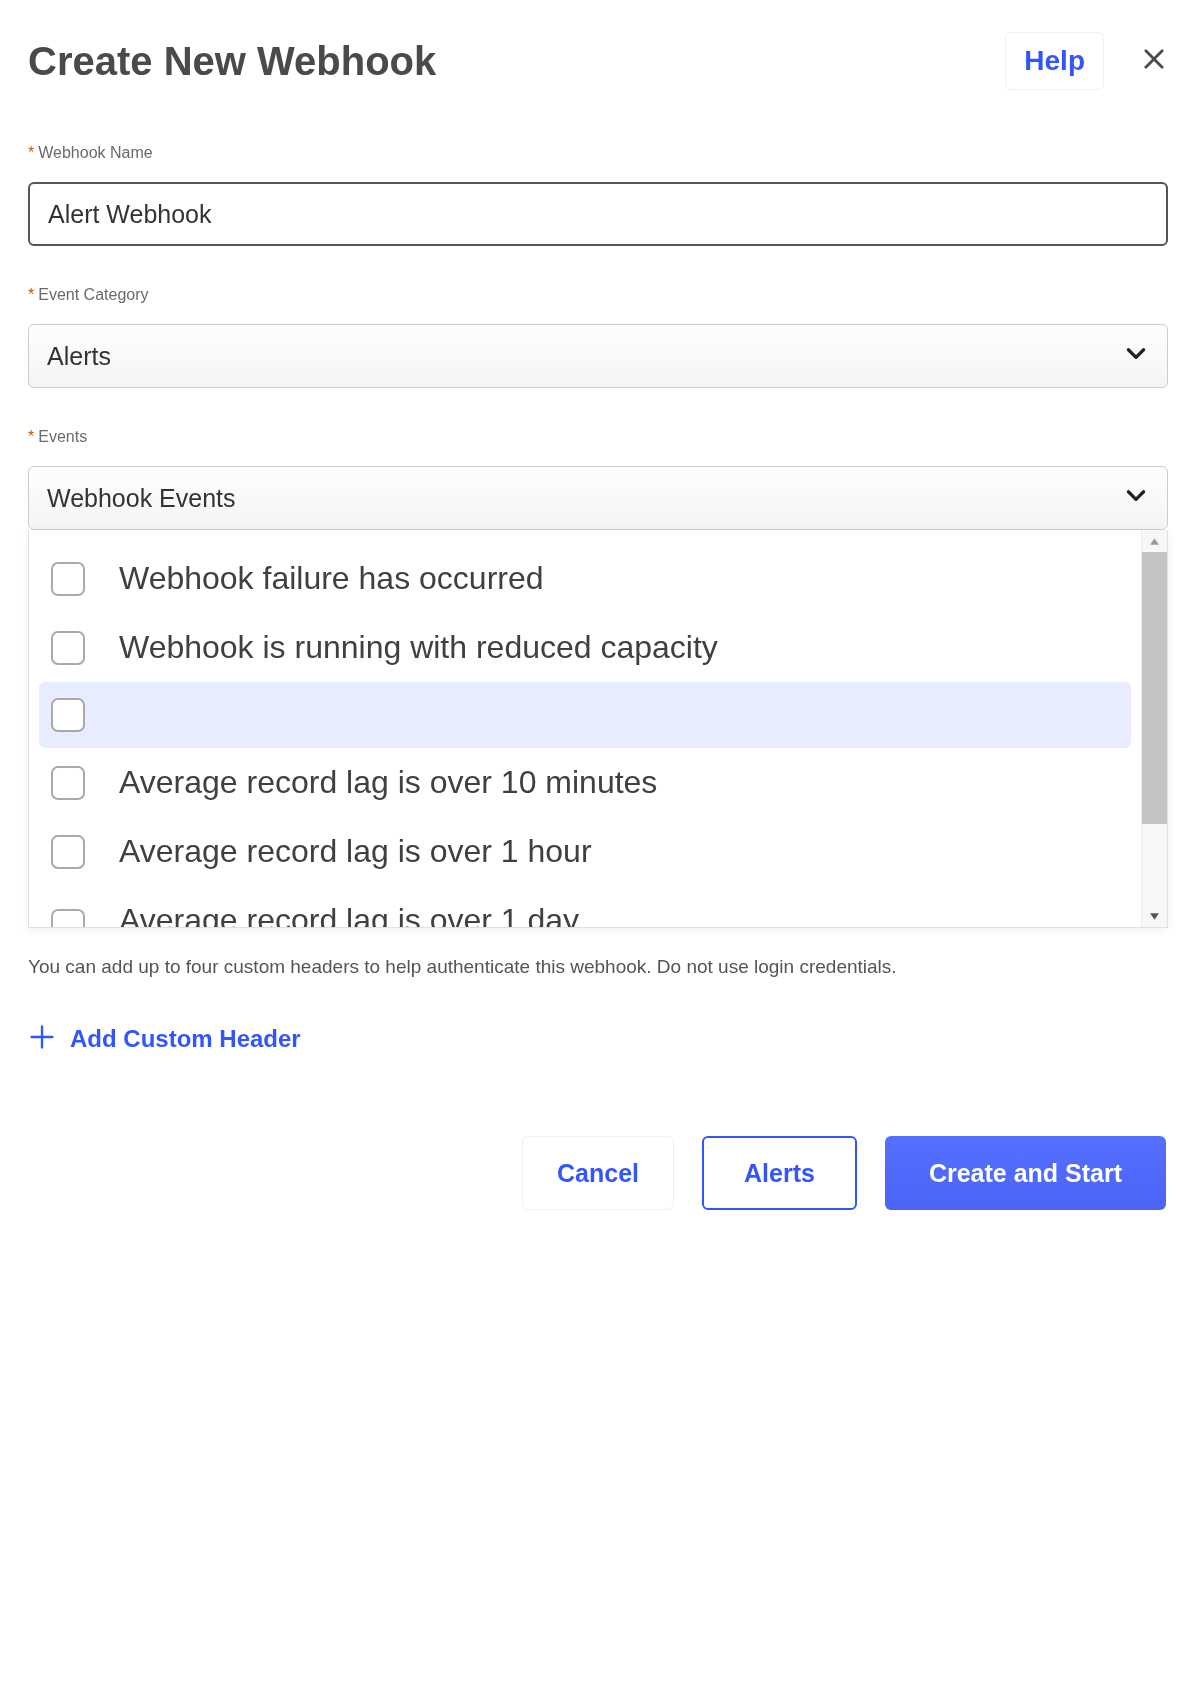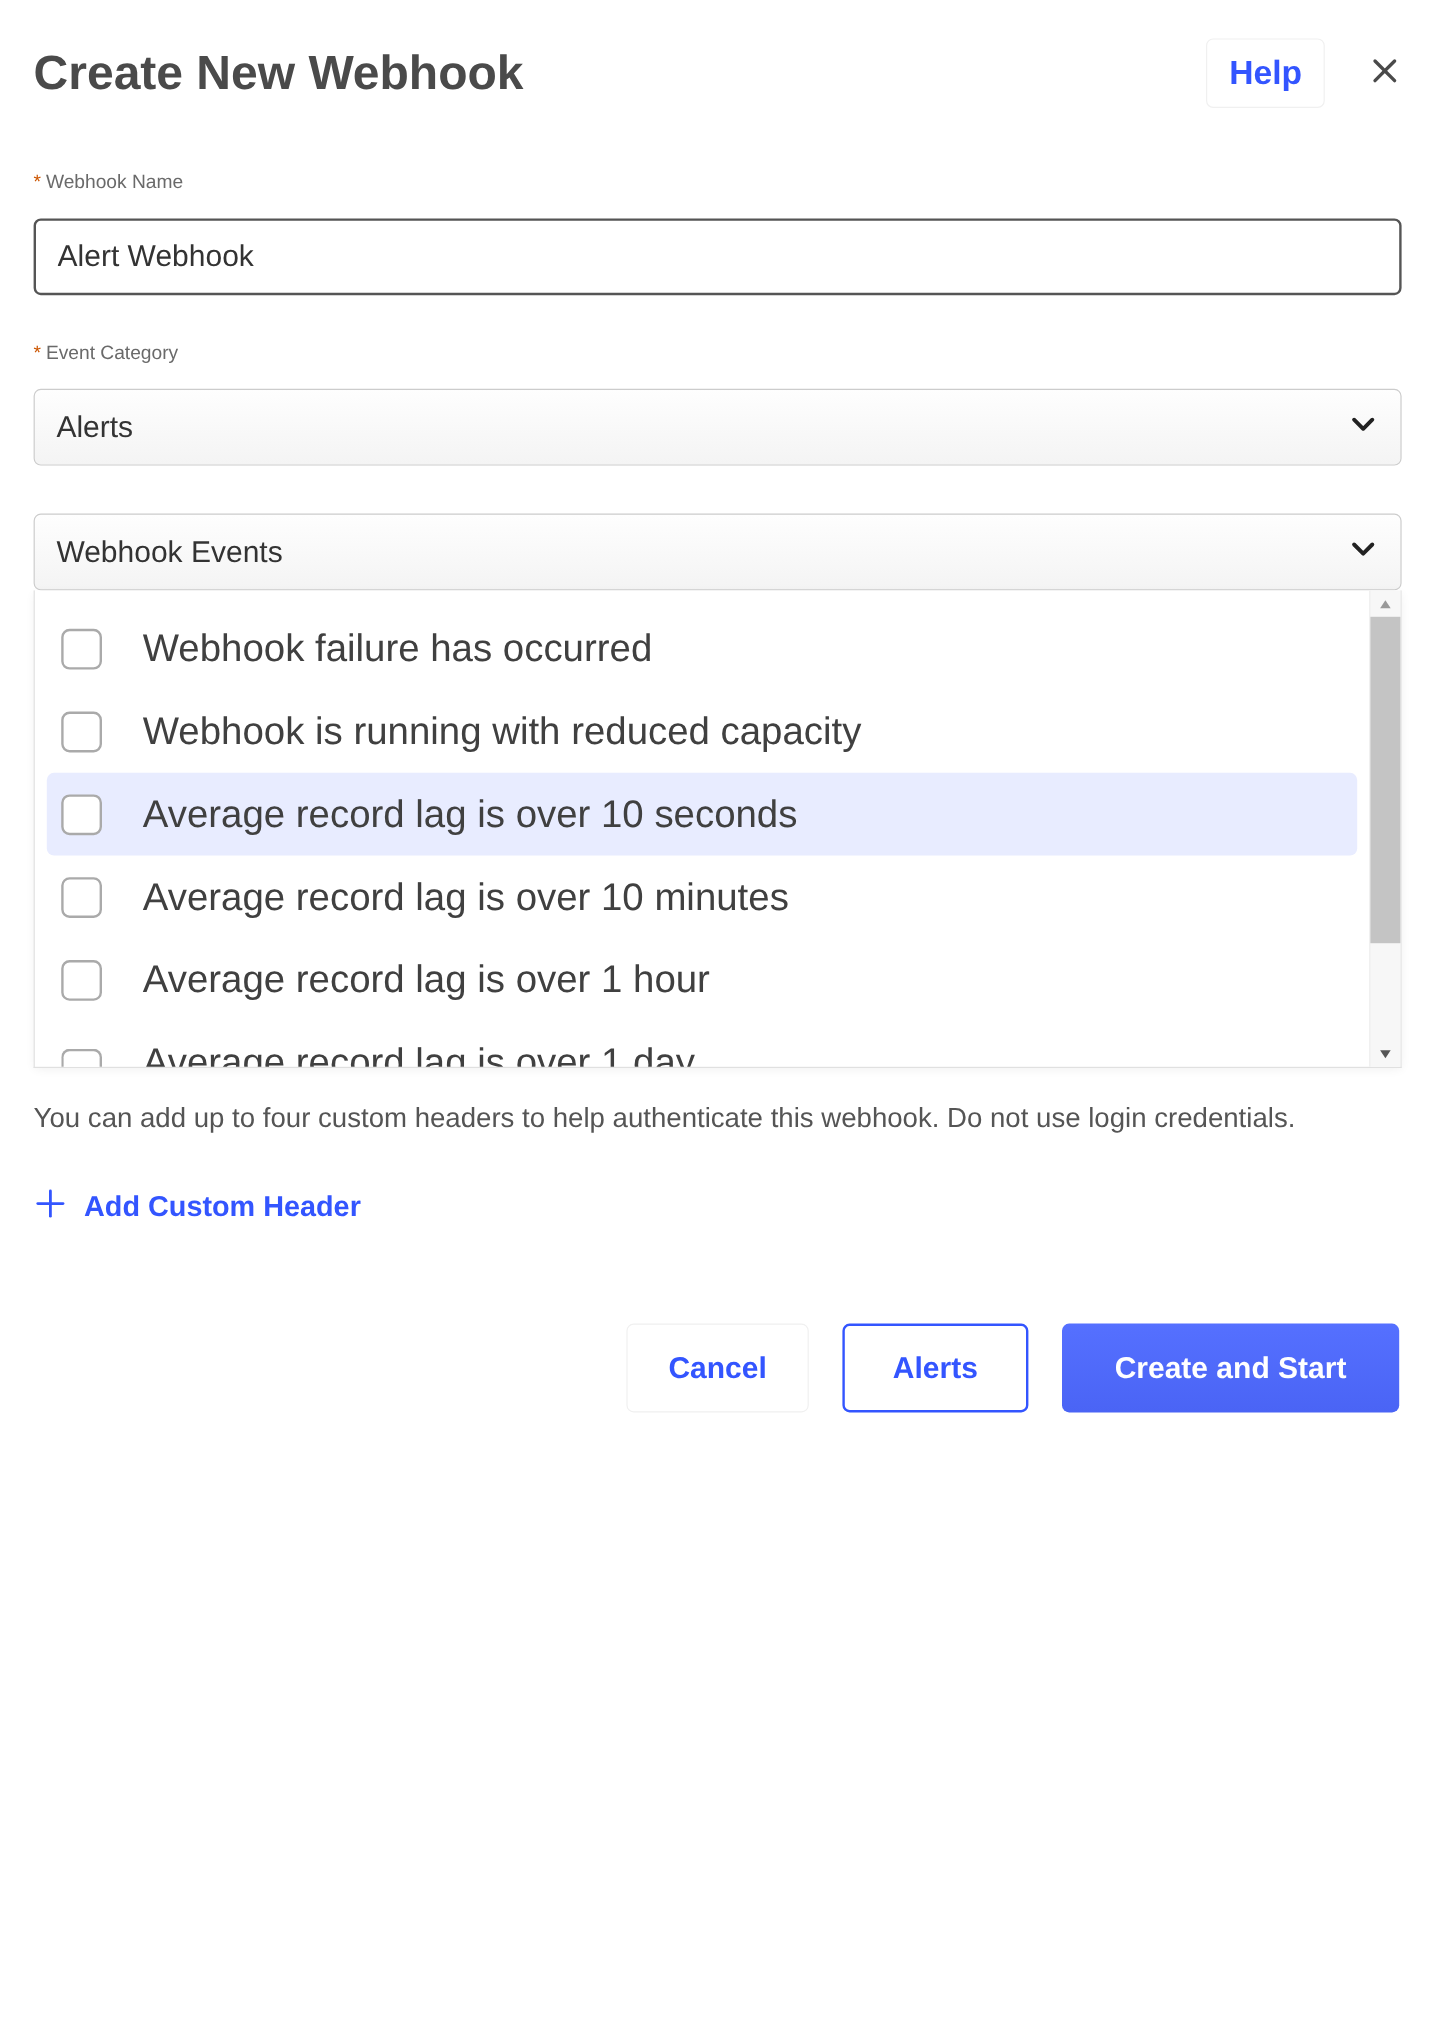--- a/index.html
+++ b/index.html
@@ -160,21 +160,21 @@
       position: relative;
     }
     .scroll-thumb {
       position: absolute;
       top: 0;
       width: 100%;
       height: 77%;
       background: #c4c4c4;
     }
     .helper-text {
-      font-size: 23px;
+      font-size: 19px;
       color: #555;
       margin-bottom: 44px;
     }
     .add-header-btn {
       display: flex;
       align-items: center;
       gap: 14px;
       color: #3355ff;
       font-size: 24px;
       font-weight: 700;
@@ -253,20 +253,23 @@
     <span>Alerts</span>
     <span class="chevron-down">
       <svg width="26" height="26" viewBox="0 0 24 24" fill="none" stroke="#222" stroke-width="3" stroke-linecap="round" stroke-linejoin="round">
           <polyline points="5 9 12 16 19 9"></polyline>
         </svg>
     </span>
   </div>
 </div>
 
 <div class="form-group" style="margin-bottom:28px">
+  <label class="form-label">
+    <span class="required-asterisk">*</span><span>Events</span>
+  </label>
   <div class="dropdown-container">
     <div class="select-control">
       <span>Webhook Events</span>
       <span class="chevron-down">
         <svg width="26" height="26" viewBox="0 0 24 24" fill="none" stroke="#222" stroke-width="3" stroke-linecap="round" stroke-linejoin="round">
             <polyline points="5 9 12 16 19 9"></polyline>
           </svg>
       </span>
     </div>
     <div class="dropdown-panel">
@@ -274,21 +277,20 @@
           <div class="dropdown-item">
             <div class="checkbox"></div>
             <span class="dropdown-item-label">Webhook failure has occurred</span>
           </div>
           <div class="dropdown-item">
             <div class="checkbox"></div>
             <span class="dropdown-item-label">Webhook is running with reduced capacity</span>
           </div>
           <div class="dropdown-item highlighted">
             <div class="checkbox"></div>
-            <span class="dropdown-item-label">Average record lag is over 10 seconds</span>
           </div>
           <div class="dropdown-item">
             <div class="checkbox"></div>
             <span class="dropdown-item-label">Average record lag is over 10 minutes</span>
           </div>
           <div class="dropdown-item">
             <div class="checkbox"></div>
             <span class="dropdown-item-label">Average record lag is over 1 hour</span>
           </div>
           <div class="dropdown-item partial">

